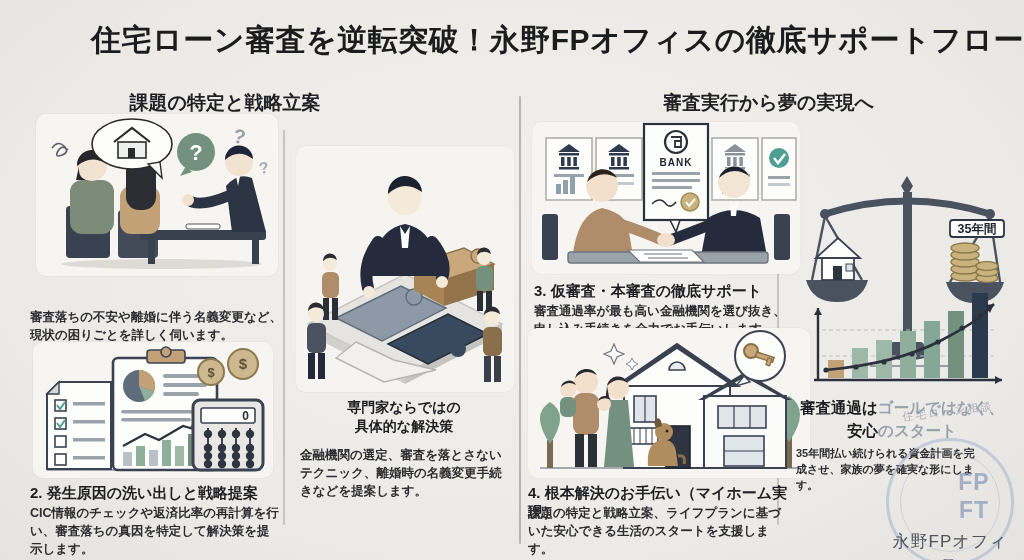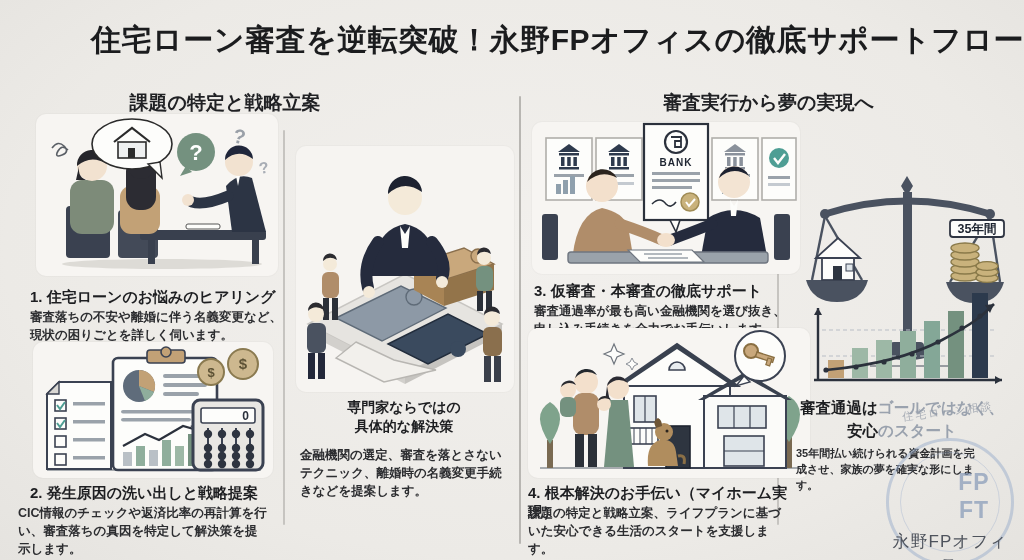--- a/index.html
+++ b/index.html
@@ -92,23 +92,20 @@
         <text x="160" y="46" text-anchor="middle" font-size="22" font-weight="bold" fill="#ffffff">?</text>
       </g>
 
       <text x="196" y="28" font-size="20" font-weight="bold" fill="#9aa0a8" transform="rotate(12 196 28)">?</text>
       <text x="224" y="60" font-size="16" font-weight="bold" fill="#a8adb5" transform="rotate(-10 224 60)">?</text>
 
       <path d="M16,34 q6,-8 12,-2 q6,6 -2,9 q-8,3 -4,-4 q4,-7 10,-1" fill="none" stroke="#5a5f66" stroke-width="1.6"></path>
     </svg>
   </div>
 
-  <div class="abs steptitle" style="left:30px;top:288px;width:255px;">
-    <span>1.</span> <span>住宅ローンのお悩みのヒアリング</span>
-  </div>
   <div class="abs stepdesc" style="left:30px;top:309px;width:253px;">審査落ちの不安や離婚に伴う名義変更など、現状の困りごとを詳しく伺います。</div>
 
   <div class="abs panel" style="left:33px;top:342px;width:240px;height:136px;">
     <svg width="240" height="136" viewBox="0 0 240 136">
       <line x1="14" y1="128" x2="228" y2="128" stroke="#9a9floor" stroke-width="0"></line>
       <line x1="14" y1="128" x2="228" y2="128" stroke="#8d9298" stroke-width="1.6"></line>
 
       <g>
         <path d="M26,40 L78,40 L78,127 L14,127 L14,52 Z" fill="#fdfdfb" stroke="#3b4252" stroke-width="2"></path>
         <path d="M26,40 L26,52 L14,52 Z" fill="#d9d7d3" stroke="#3b4252" stroke-width="1.4"></path>
@@ -193,21 +190,21 @@
       <g>
         <circle cx="210" cy="22" r="15" fill="#cdb88f" stroke="#8a7a50" stroke-width="2"></circle>
         <text x="210" y="27" text-anchor="middle" font-size="15" font-weight="bold" fill="#5d5235">$</text>
       </g>
     </svg>
   </div>
 
   <div class="abs steptitle" style="left:30px;top:484px;width:260px;">
     <span>2.</span> <span>発生原因の洗い出しと戦略提案</span>
   </div>
-  <div class="abs stepdesc" style="left:18px;top:505px;width:252px;">CIC情報のチェックや返済比率の再計算を行い、審査落ちの真因を特定して解決策を提示します。</div>
+  <div class="abs stepdesc" style="left:30px;top:505px;width:252px;">CIC情報のチェックや返済比率の再計算を行い、審査落ちの真因を特定して解決策を提示します。</div>
 
   <div class="abs panel" style="left:296px;top:146px;width:218px;height:246px;background:#f6f4f1;">
     <svg width="218" height="246" viewBox="0 0 218 246">
 
       <polygon points="12,178 109,128 206,178 109,228" fill="#e6e4e0" stroke="#c8c6c2" stroke-width="1.5"></polygon>
       <polygon points="12,178 109,228 109,238 12,188" fill="#d2d0cc"></polygon>
       <polygon points="206,178 109,228 109,238 206,188" fill="#c6c4c0"></polygon>
 
       <g>
         <polygon points="40,172 105,140 150,162 86,195" fill="#8d99a6" stroke="#5f6b78" stroke-width="1.4"></polygon>

